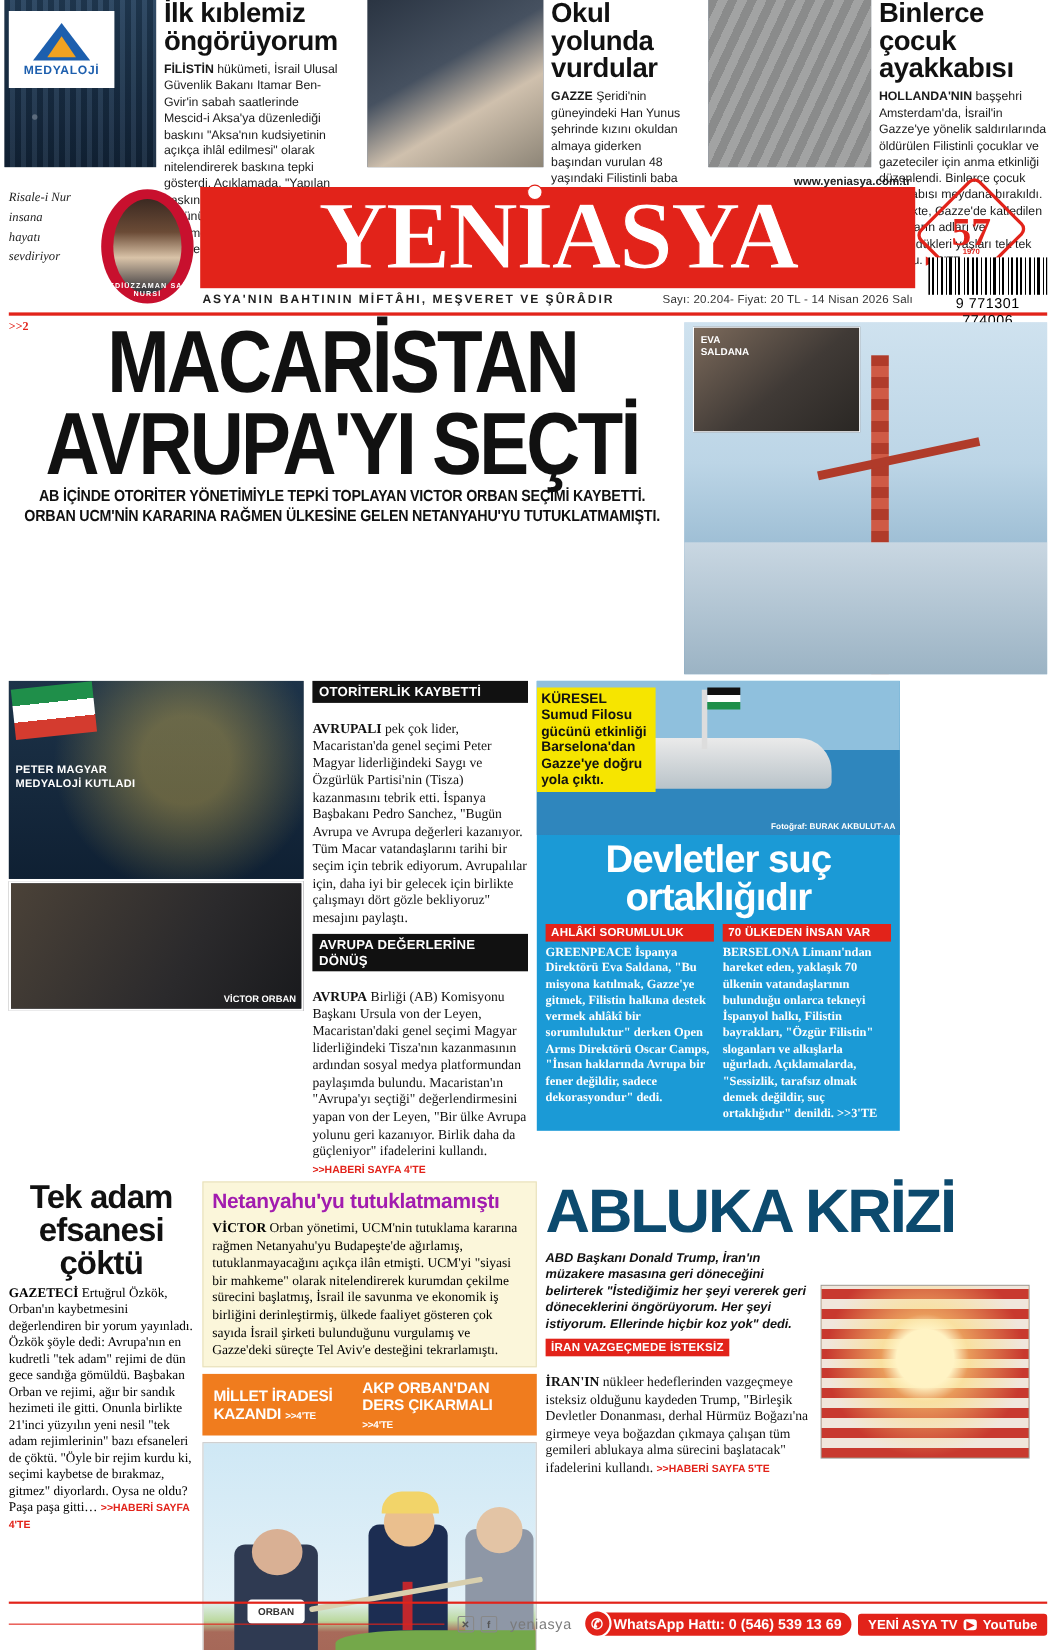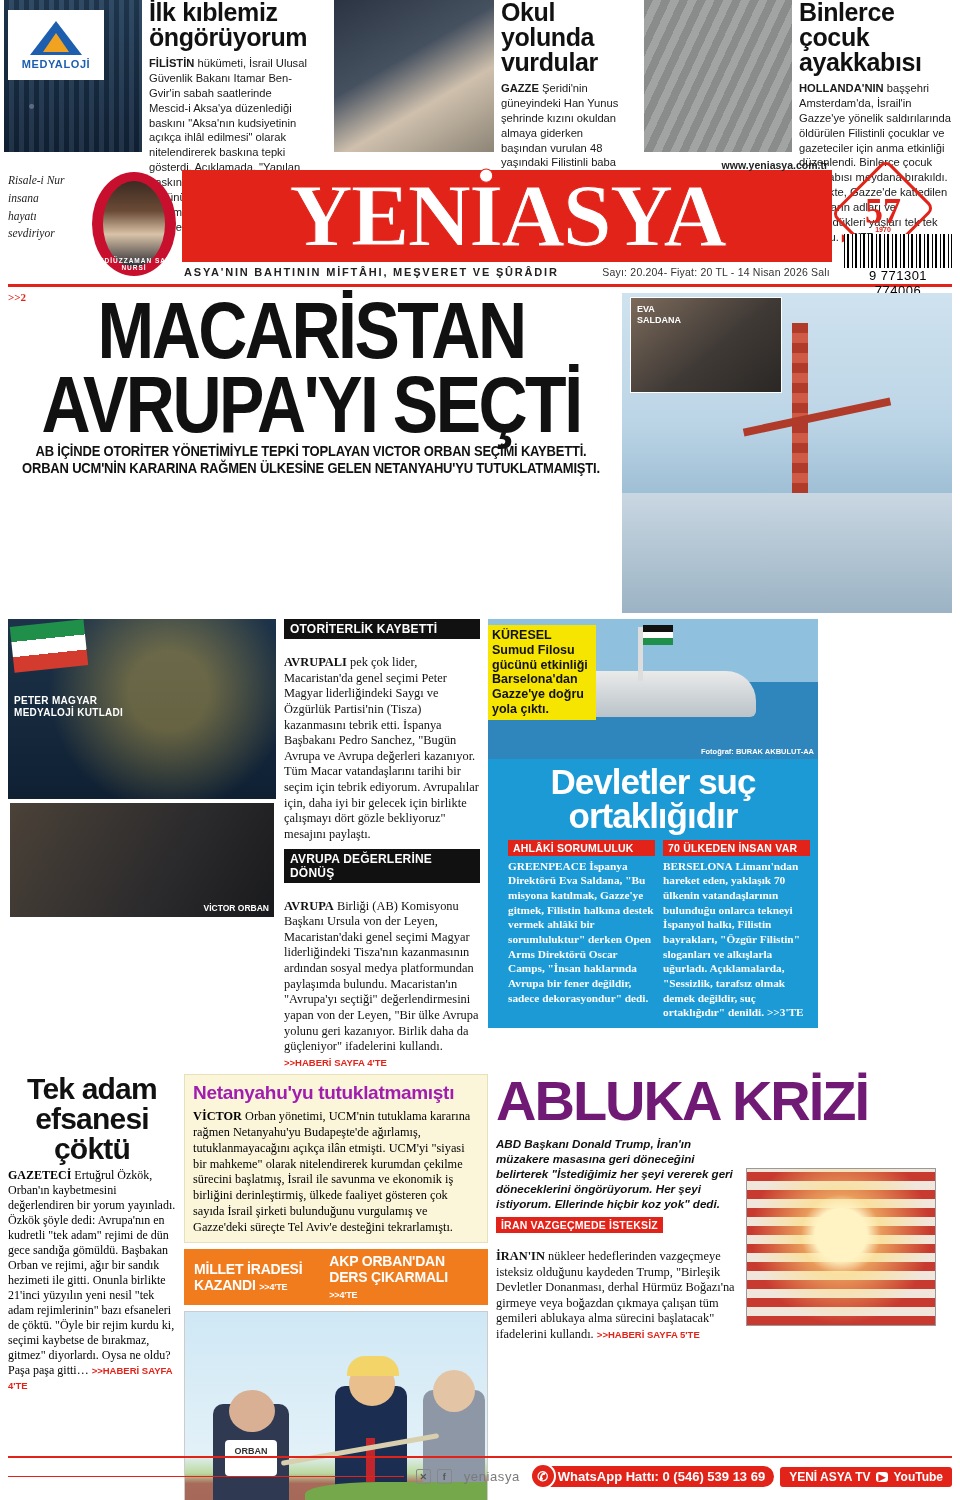--- a/index.html
+++ b/index.html
@@ -125,21 +125,21 @@
   .refred { color:#e2231a; font-family:"Liberation Sans", sans-serif; font-weight:700; font-size:9.5px;}
 
   
   .bluebox { background:#1b9ad6; padding: 0 0 8px 0; }
   .boat-photo { height: 140px; background: linear-gradient(#7bb7d8,#2b7fb5); position:relative; overflow:hidden;}
   .yellowcap { position:absolute; left:0; top:6px; width: 108px; background:#f6e500;
     font-size: 12.5px; font-weight:700; line-height:1.18; color:#111; padding:3px 4px;}
   .photo-credit { position:absolute; right:4px; bottom:3px; font-size:7.5px; color:#fff; font-weight:700;}
   .blue-head { color:#fff; font-weight:700; font-size:35px; line-height:0.98; letter-spacing:-1px;
      padding: 6px 8px 2px 8px; text-align:center;}
-  .blue-cols { display:flex; gap:8px; padding: 4px 8px 0 20px;}
+  .blue-cols { display:flex; gap:8px; padding: 4px 8px 0 8px;}
   .redtag { background:#e2231a; color:#fff; font-size:10.5px; font-weight:700; padding:2px 5px; letter-spacing:0.2px;}
   .bluetext { font-family:"Liberation Serif", serif; color:#fff; font-size:11.3px; line-height:1.3; margin-top:3px; font-weight:700;}
 
   
   .tier3 { display:flex; padding: 4px 8px 0 8px; gap: 8px;}
   .t3-left { width: 168px; }
   .t3-mid { width: 304px; }
   .t3-right { width: 450px; }
 
   .tekadam-head { font-size: 30px; font-weight:700; line-height:1.0; text-align:center; color:#111; letter-spacing:-0.8px;}
@@ -150,21 +150,21 @@
   .yb-body { font-family:"Liberation Serif", serif; font-size: 12.3px; line-height:1.28; margin-top:5px;}
 
   .orangebar { background:#f07c1e; color:#fff; display:flex; gap:22px; align-items:center;
      font-size: 14px; font-weight:700; padding: 4px 10px; margin-top:6px; letter-spacing:-0.2px;}
   .orangebar small { font-size:9px; }
 
   .cartoon { margin-top:6px; height: 262px; border:1px solid #ccc;
     background: linear-gradient(#cfe8f5 0%, #e3f1f8 55%, #bcd9a0 62%, #a86a5a 66%, #9c5f50 100%);
     position:relative; overflow:hidden;}
 
-  .abluka-head { font-size: 56px; font-weight:700; letter-spacing:-2px; line-height:0.95; color:#701a75;}
+  .abluka-head { font-size: 56px; font-weight:700; letter-spacing:-2px; line-height:0.95; color:#0c4a6e;}
   .abluka-lede { font-family:"Liberation Sans",sans-serif; font-style:italic; font-weight:700;
      font-size: 11.6px; line-height:1.3; margin-top:6px; color:#111;}
   .jesus-img { width: 190px; height: 158px; background:linear-gradient(#e8b15f,#c96a2c); border:1px solid #999;}
 
   
   .footer { position:absolute; left:0; right:0; bottom:0; height: 44px; padding: 0 8px;}
   .footer-rule { height:2px; background:#e2231a; margin-bottom: 8px;}
   .foot-row { display:flex; align-items:center; justify-content:flex-end; gap:6px; }
   .f-line { flex:1; height:1px; background:#e2231a; margin-right:6px;}
   .sq { width:15px; height:15px; border:1px solid #888; border-radius:2px; display:inline-flex;
@@ -408,21 +408,21 @@
         <b>VİCTOR</b><span> Orban yönetimi, UCM'nin tutuklama kararına rağmen Netanyahu'yu Budapeşte'de ağırlamış, tutuklanmayacağını açıkça ilân etmişti. UCM'yi "siyasi bir mahkeme" olarak nitelendirerek kurumdan çekilme sürecini başlatmış, İsrail ile savunma ve ekonomik iş birliğini derinleştirmiş, ülkede faaliyet gösteren çok sayıda İsrail şirketi bulunduğunu vurgulamış ve Gazze'deki süreçte Tel Aviv'e desteğini tekrarlamıştı.</span>
       </div>
     </div>
     <div class="orangebar">
       <span><span>MİLLET İRADESİ KAZANDI</span> <small>&gt;&gt;4'TE</small></span>
       <span><span>AKP ORBAN'DAN DERS ÇIKARMALI</span> <small>&gt;&gt;4'TE</small></span>
     </div>
     <div class="cartoon">
       <div style="position:absolute;left:28px;bottom:58px;width:76px;height:110px;background:#2f3a52;border-radius:10px 10px 0 0;"></div>
       <div style="position:absolute;left:44px;bottom:140px;width:46px;height:42px;background:#d9b094;border-radius:50%;"></div>
-      <div style="position:absolute;left:40px;bottom:96px;width:52px;height:36px;background:#fff;border-radius:4px;font-size:9px;text-align:center;color:#333;font-weight:700;line-height:22px;margin-top:23px;">ORBAN</div>
+      <div style="position:absolute;left:40px;bottom:96px;width:52px;height:22px;background:#fff;border-radius:4px;font-size:9px;text-align:center;color:#333;font-weight:700;line-height:22px;margin-top:23px;">ORBAN</div>
       <div style="position:absolute;left:150px;bottom:78px;width:72px;height:108px;background:#1c2d52;border-radius:10px 10px 0 0;"></div>
       <div style="position:absolute;left:164px;bottom:166px;width:46px;height:44px;background:#eabf8e;border-radius:50%;"></div>
       <div style="position:absolute;left:162px;bottom:196px;width:52px;height:20px;background:#f2d469;border-radius:18px 18px 0 0;"></div>
       <div style="position:absolute;left:181px;bottom:90px;width:9px;height:44px;background:#c0272d;"></div>
       <div style="position:absolute;left:238px;bottom:78px;width:62px;height:104px;background:#8e97a6;border-radius:10px 10px 0 0;"></div>
       <div style="position:absolute;left:248px;bottom:160px;width:42px;height:42px;background:#e3c4a5;border-radius:50%;"></div>
       <div style="position:absolute;left:95px;bottom:120px;width:160px;height:5px;background:#d8cfae;transform:rotate(-10deg);border-radius:3px;"></div>
       <div style="position:absolute;left:120px;bottom:60px;right:0;height:30px;background:#74a84a;border-radius:40% 0 0 0;"></div>
 
     </div>

